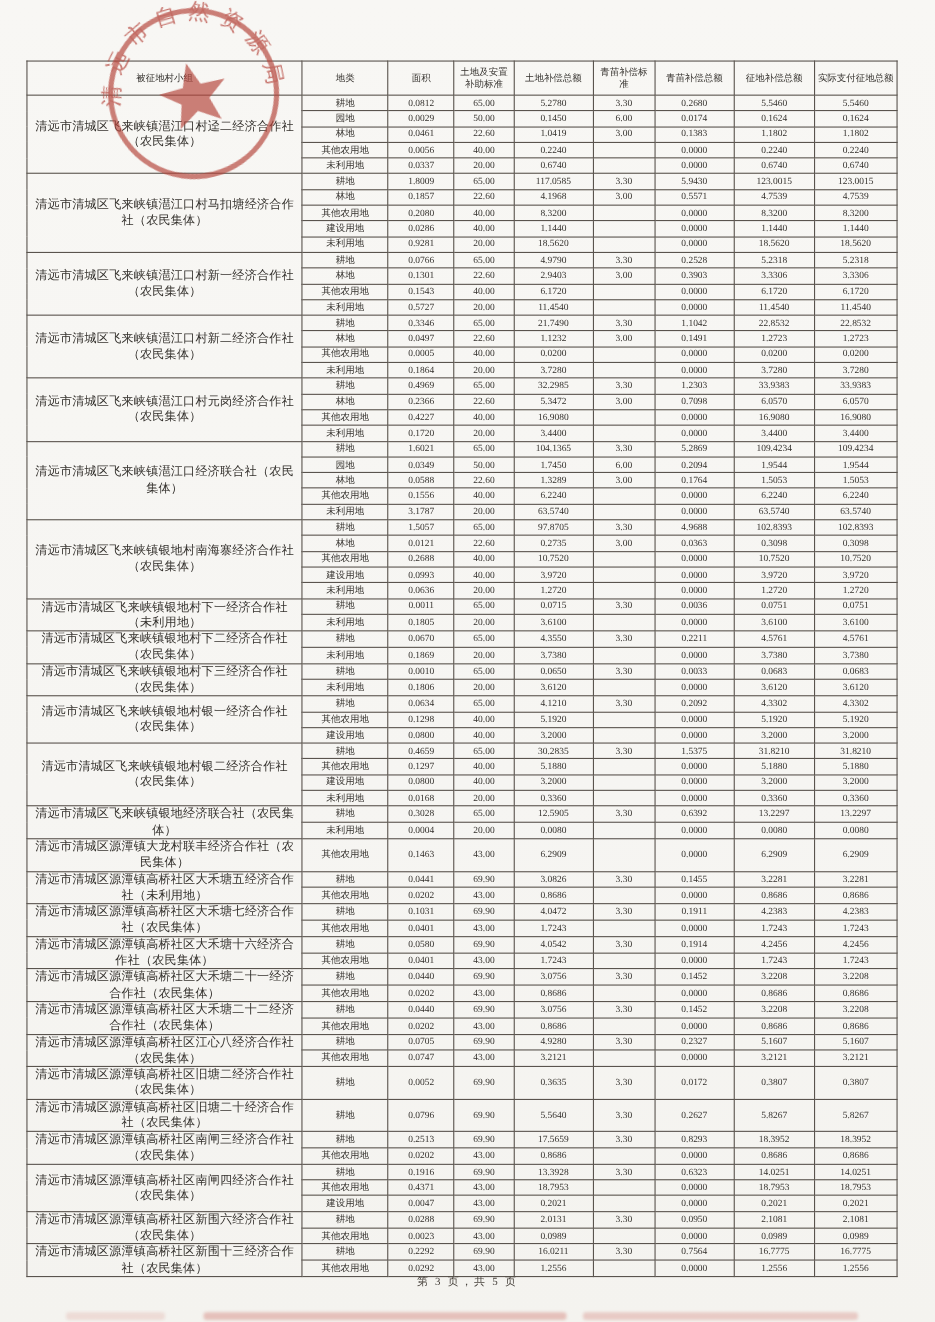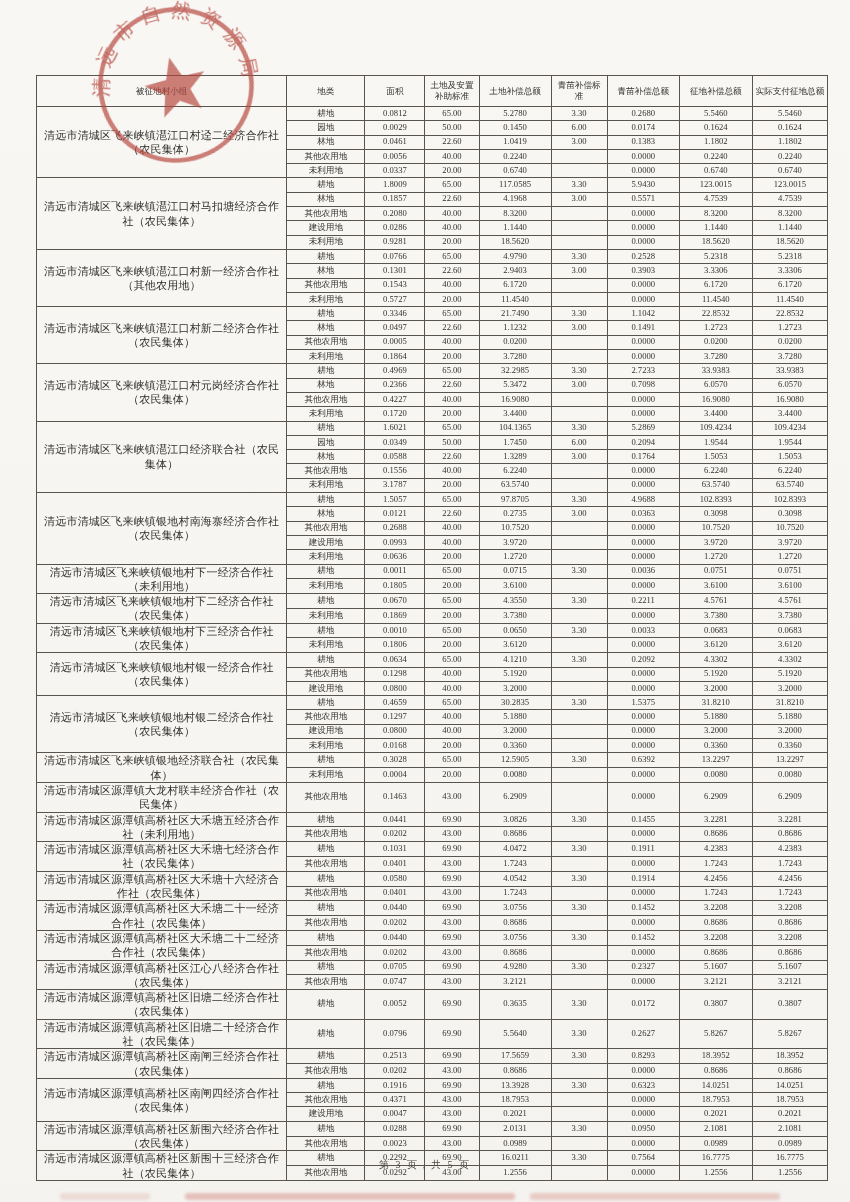--- a/index.html
+++ b/index.html
@@ -3,21 +3,21 @@
 <meta charset="utf-8">
 <style>
   html,body{margin:0;padding:0;}
   body{
     width:850px;height:1202px;position:relative;overflow:hidden;
     background:#f7f6f3;
     font-family:"Liberation Serif","DejaVu Serif",serif;
     color:#2e2c2a;
   }
   .sheet{position:absolute;inset:0;background:linear-gradient(180deg,#f8f7f4 0%,#f6f5f2 60%,#f4f3ef 100%);}
-  .tbl-wrap{position:absolute;left:36px;top:55px;width:792px;margin-top:20px;}
+  .tbl-wrap{position:absolute;left:24px;top:55px;width:792px;}
   table{border-collapse:collapse;table-layout:fixed;width:792px;}
   th,td{
     border:1px solid #5a544e;
     padding:0 2px;
     text-align:center;vertical-align:middle;
     font-size:8.6px;line-height:1.15;
     color:#34312d;
     overflow:hidden;white-space:nowrap;
   }
   th{font-weight:normal;height:30px;white-space:normal;line-height:1.25;}
@@ -168,21 +168,21 @@
           <td>未利用地</td>
           <td class="num">0.9281</td>
           <td class="num">20.00</td>
           <td class="num">18.5620</td>
           <td class="num"></td>
           <td class="num">0.0000</td>
           <td class="num">18.5620</td>
           <td class="num">18.5620</td>
         </tr>
         <tr>
-          <td class="name-cell" rowspan="4">清远市清城区飞来峡镇潖江口村新一经济合作社（其他农用地）</td>
+          <td class="name-cell" rowspan="4">清远市清城区飞来峡镇潖江口村新一经济合作社（农民集体）</td>
           <td>耕地</td>
           <td class="num">0.0766</td>
           <td class="num">65.00</td>
           <td class="num">4.9790</td>
           <td class="num">3.30</td>
           <td class="num">0.2528</td>
           <td class="num">5.2318</td>
           <td class="num">5.2318</td>
         </tr>
         <tr>
@@ -256,21 +256,21 @@
           <td class="num">3.7280</td>
           <td class="num">3.7280</td>
         </tr>
         <tr>
           <td class="name-cell" rowspan="4">清远市清城区飞来峡镇潖江口村元岗经济合作社（农民集体）</td>
           <td>耕地</td>
           <td class="num">0.4969</td>
           <td class="num">65.00</td>
           <td class="num">32.2985</td>
           <td class="num">3.30</td>
-          <td class="num">2.7233</td>
+          <td class="num">1.2303</td>
           <td class="num">33.9383</td>
           <td class="num">33.9383</td>
         </tr>
         <tr>
           <td>林地</td>
           <td class="num">0.2366</td>
           <td class="num">22.60</td>
           <td class="num">5.3472</td>
           <td class="num">3.00</td>
           <td class="num">0.7098</td>

